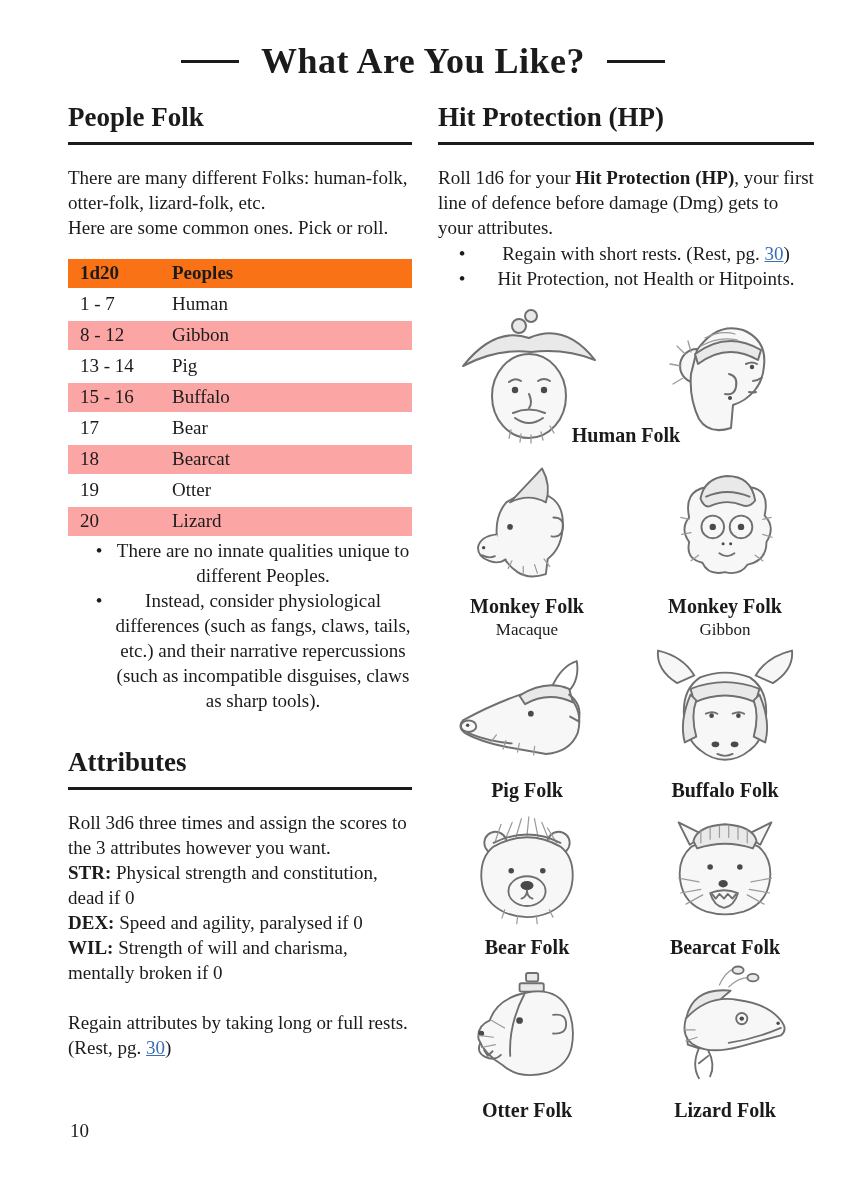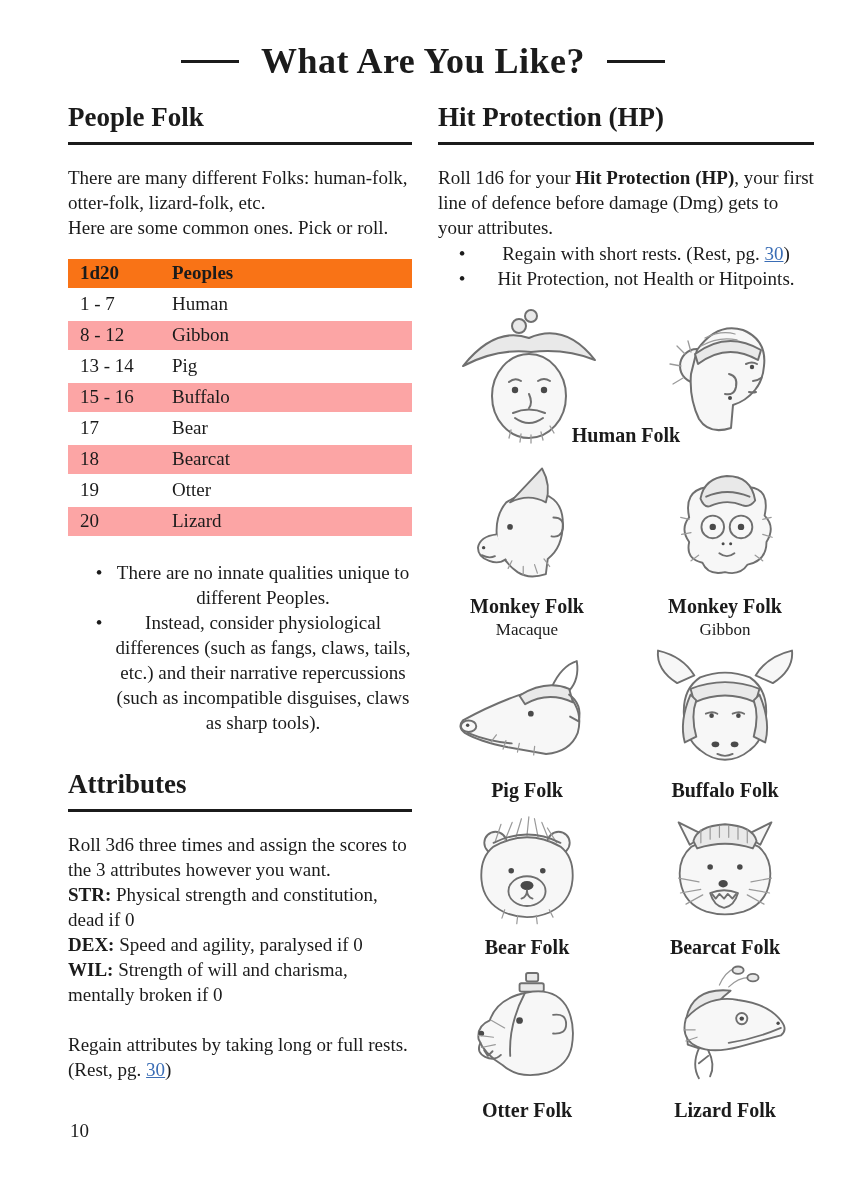--- a/index.html
+++ b/index.html
@@ -46,21 +46,21 @@
     font-size:19px;
   }
   table.peoples-table td, table.peoples-table th {
     padding:3px 4px 4px 12px; text-align:left; height:28px;
   }
   table.peoples-table th { font-weight:bold; background:#f97316; }
   table.peoples-table td:first-child, table.peoples-table th:first-child { width:92px; }
   tr.stripe td { background:#fca5a5; }
 
   
-  .bullet-list { margin-top:22px; }
+  .bullet-list { }
   .bullet-row { display:flex; font-size:19px; line-height:25px;text-align:center; }
   .bullet-row .marker { width:46px; padding-left:16px; flex:none; }
   .bullet-row .marker::before { content:"\2022"; }
   .bullet-row .b-text { flex:1; }
 
   
   .hp-bullets { margin-top:1px; }
   .hp-bullets .bullet-row .marker { width:40px; padding-left:8px; }
 
   

